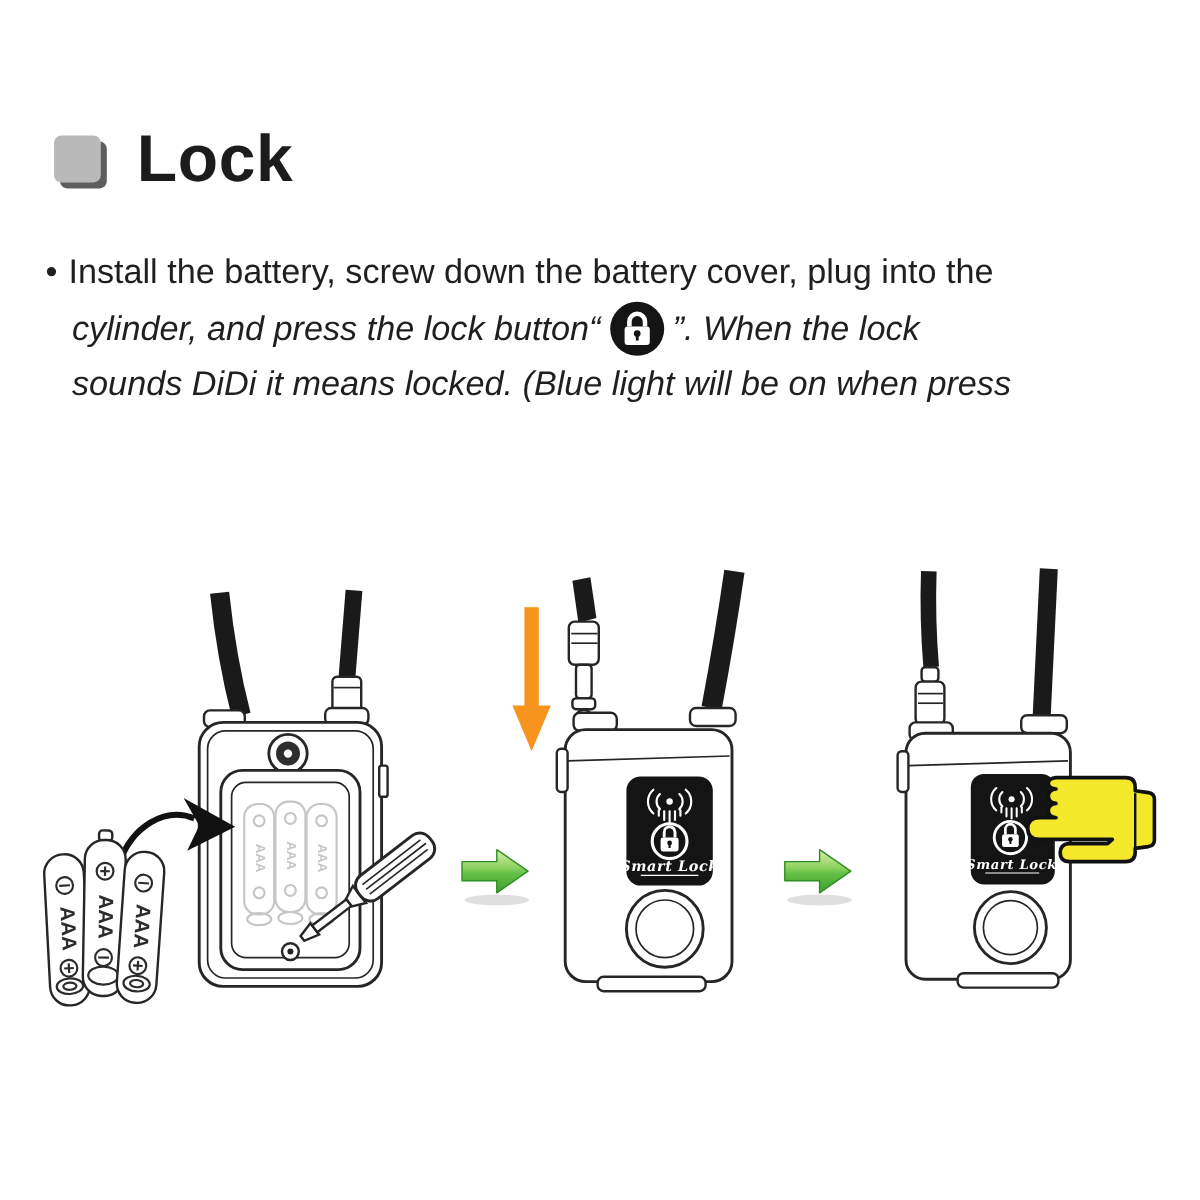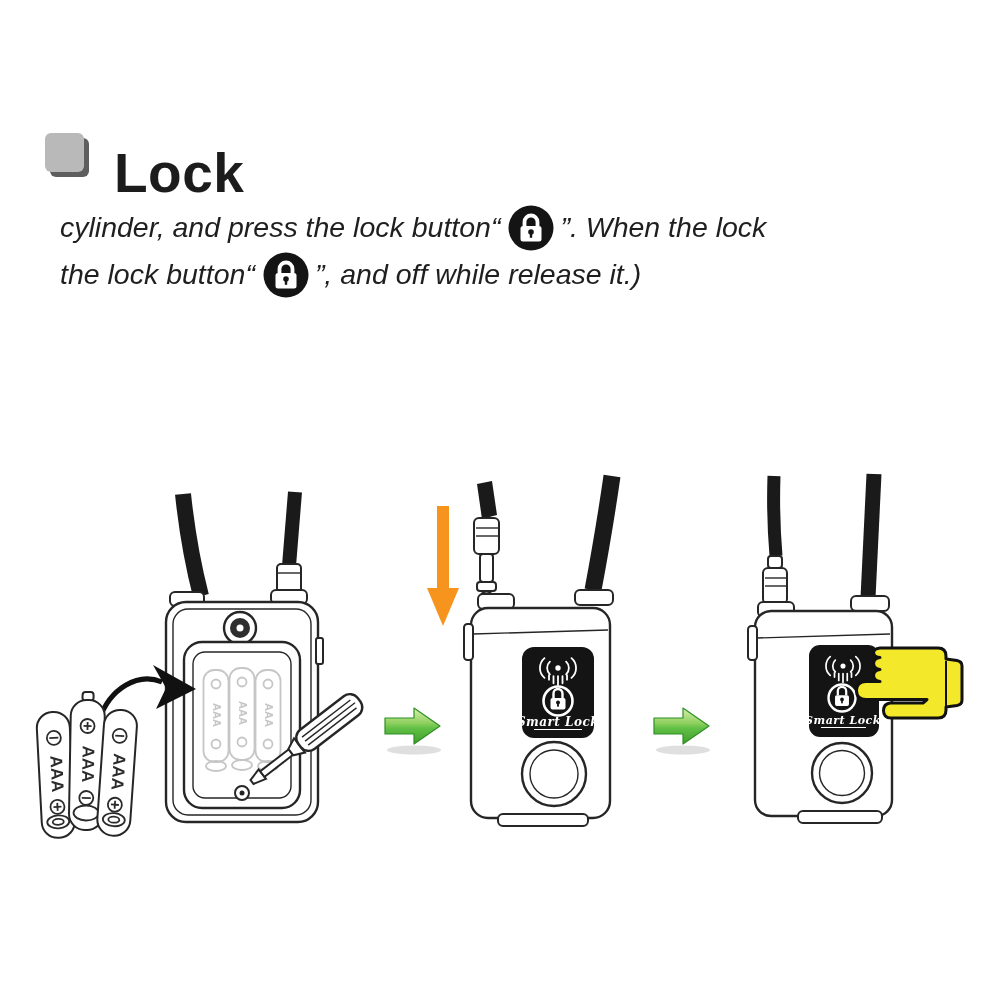--- a/index.html
+++ b/index.html
@@ -1,21 +1,21 @@
 <!DOCTYPE html>
 <html style="--warning-red: #ec1c24; --orange-arrow: #f7941e; --green-arrow-light: #d9efad; --green-arrow-dark: #3f9e2c; --hand-yellow: #f3e82a; --strap-black: #1a1a1a; --panel-black: #141414; --heading-square-gray: #b9b9b9;"><head>
 <meta charset="utf-8">
 <style>
   html,body{margin:0;padding:0;background:#fff;}
   .page{position:relative;width:1000px;height:1000px;background:#fff;overflow:hidden;
         font-family:"Liberation Sans","DejaVu Sans",sans-serif;color:#1f1f1f;}
   
   .heading{position:absolute;left:45px;top:100px;display:flex;align-items:center;gap:30px;}
   .title-square{width:39px;height:39px;background:#b9b9b9;border-radius:6px;box-shadow:5px 5px 0 #5e5e5e;}
-  .title-text{font-size:55px;font-weight:700;letter-spacing:.5px;color:#1c1c1c;margin-top:41px;}
+  .title-text{font-size:55px;font-weight:700;letter-spacing:.5px;color:#1c1c1c;}
   
   .instructions{position:absolute;left:38px;top:204px;width:950px;font-size:28.5px;line-height:46.5px;white-space:nowrap;}
   .line{height:46.5px;}
   .line.indent{padding-left:22px;font-style:italic;}
   .bullet{margin-right:9px;}
   .warning{color:#ec1c24;padding-left:17px;}
   .inline-lock{width:50px;height:50px;vertical-align:middle;margin:-14px 4px -12px 6px;}
   
   .o  {fill:#fff;stroke:#262626;stroke-width:2.4;}
   .o2 {fill:#fff;stroke:#262626;stroke-width:2;}
@@ -35,34 +35,29 @@
 <body>
 
 <div class="page">
 
   <div class="heading">
     <div class="title-square"></div>
     <div class="title-text">Lock</div>
   </div>
 
   <div class="instructions">
+    <div class="line"><span class="bullet">•</span><span>Install the battery, screw down the battery cover, plug into the</span></div>
     <div class="line indent"><span>cylinder, and press the lock button“</span><svg class="inline-lock" viewBox="0 0 50 50">
           <circle cx="25" cy="25" r="22.5" class="blk"></circle>
           <path d="M 18.5 23 v -4 a 6.5 6.5 0 0 1 13 0 v 4" class="wht" stroke-width="3.8"></path>
           <rect x="14.5" y="23" width="21" height="15.5" rx="2.5" fill="#fff"></rect>
           <circle cx="25" cy="29" r="2.8" class="blk"></circle>
           <rect x="23.8" y="29" width="2.4" height="5.8" class="blk"></rect>
         </svg><span>”. When the lock</span></div>
-    <div class="line indent"><span>the lock button“</span><svg class="inline-lock" viewBox="0 0 50 50">
-          <circle cx="25" cy="25" r="22.5" class="blk"></circle>
-          <path d="M 18.5 23 v -4 a 6.5 6.5 0 0 1 13 0 v 4" class="wht" stroke-width="3.8"></path>
-          <rect x="14.5" y="23" width="21" height="15.5" rx="2.5" fill="#fff"></rect>
-          <circle cx="25" cy="29" r="2.8" class="blk"></circle>
-          <rect x="23.8" y="29" width="2.4" height="5.8" class="blk"></rect>
-        </svg><span>”,  and off while release it.)</span></div>
+    <div class="line indent"><span>sounds DiDi it means locked. (Blue light will be on when press</span></div>
   </div>
 
   <svg class="illustration" width="1000" height="420" viewBox="0 0 1000 420">
     <defs>
       <linearGradient id="ggrad" x1="0" y1="0" x2="0" y2="1">
         <stop offset="0" stop-color="#d9efad"></stop>
           <stop offset="0.42" stop-color="#8ed05f"></stop>
         <stop offset="0.56" stop-color="#62c046"></stop>
           <stop offset="1" stop-color="#3f9e2c"></stop>
       </linearGradient>

